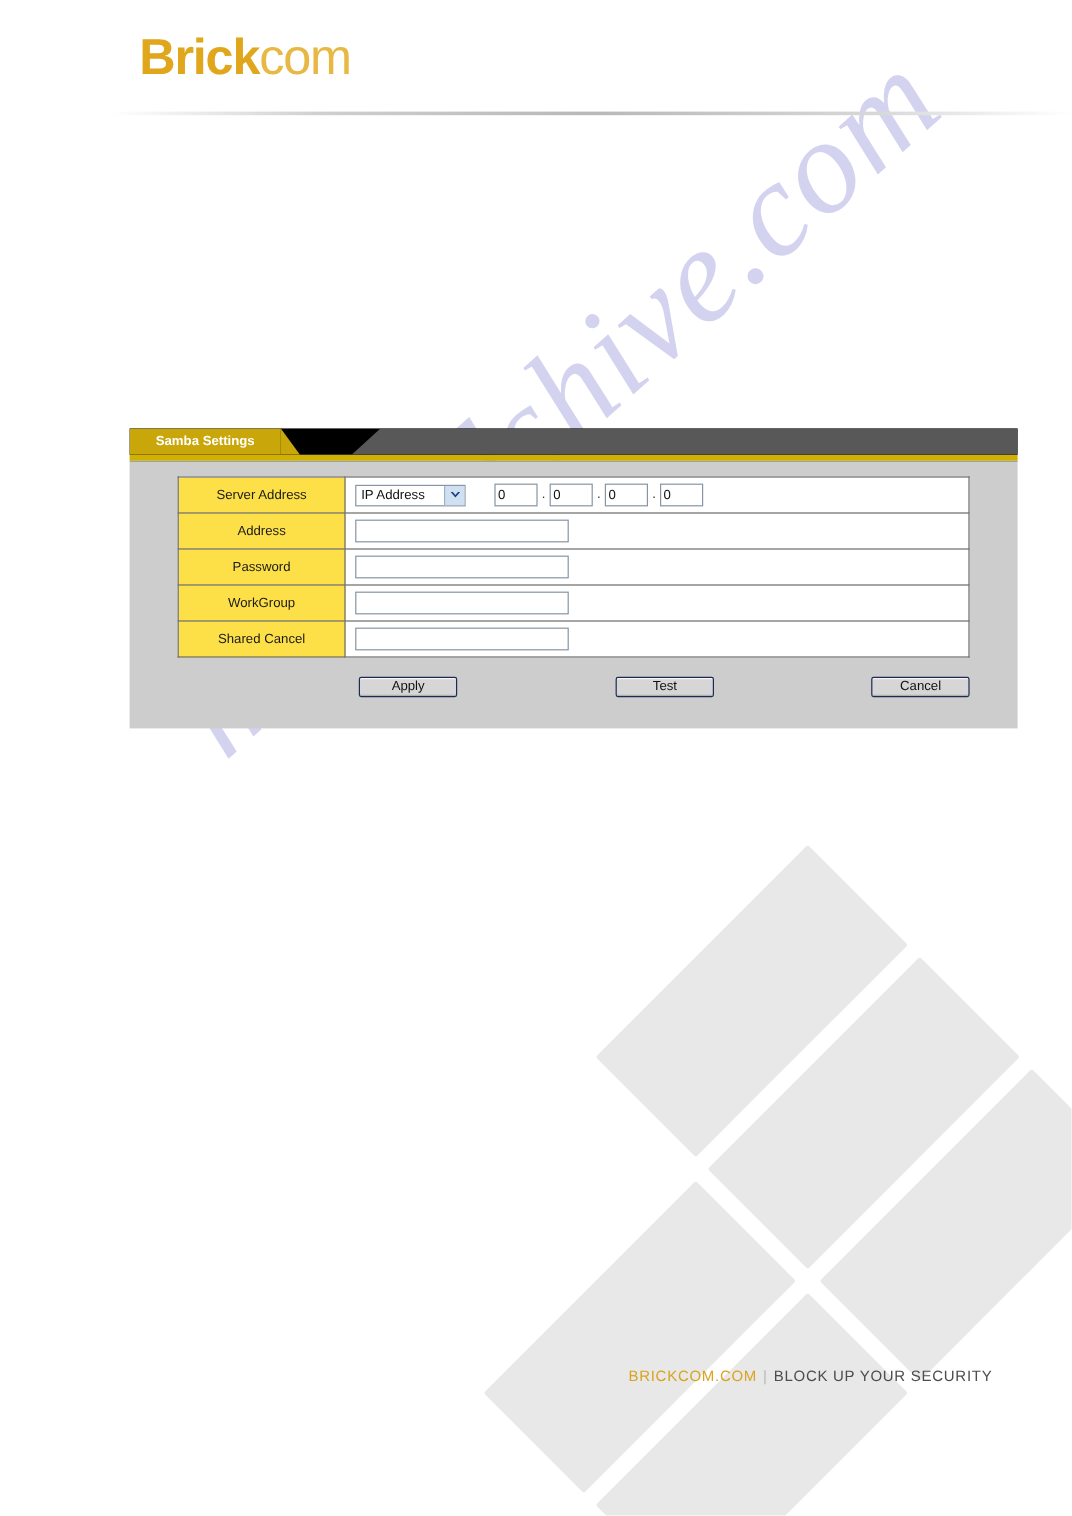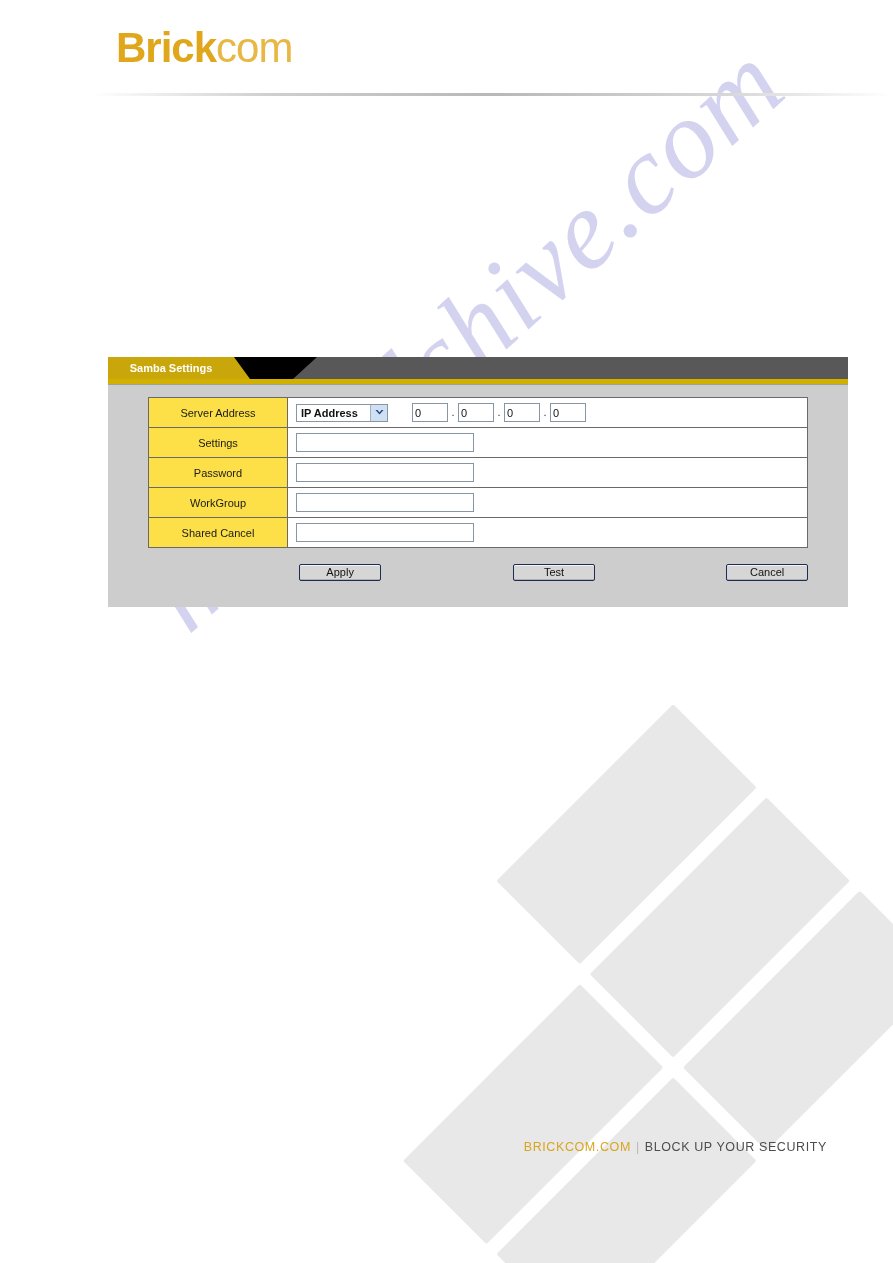--- a/index.html
+++ b/index.html
@@ -186,21 +186,20 @@
     align-items: center;
     box-sizing: border-box;
   }
   .sel-text {
     font-size: 11px;
     color: #111;
     padding-left: 4px;
     line-height: 16px;
     flex: 1;
     white-space: nowrap;
-    font-weight: bold;
   }
   .sel-arrow-btn {
     width: 16px;
     height: 16px;
     background: #cfe0f2;
     border-left: 1px solid #9fb3c8;
     display: flex;
     align-items: center;
     justify-content: center;
   }
@@ -340,21 +339,21 @@
                 <span class="dot-sep">.</span>
                 <input class="octet" value="0" style="">
                 <span class="dot-sep">.</span>
                 <input class="octet" value="0" style="">
               </div>
             </div>
           </td>
         </tr>
 
         <tr>
-          <td class="label-cell">Settings</td>
+          <td class="label-cell">Address</td>
           <td class="value-cell">
             <input class="txt-input" type="text" value="" style="">
           </td>
         </tr>
 
         <tr>
           <td class="label-cell">Password</td>
           <td class="value-cell">
             <input class="txt-input" type="text" value="" style="">
           </td>

